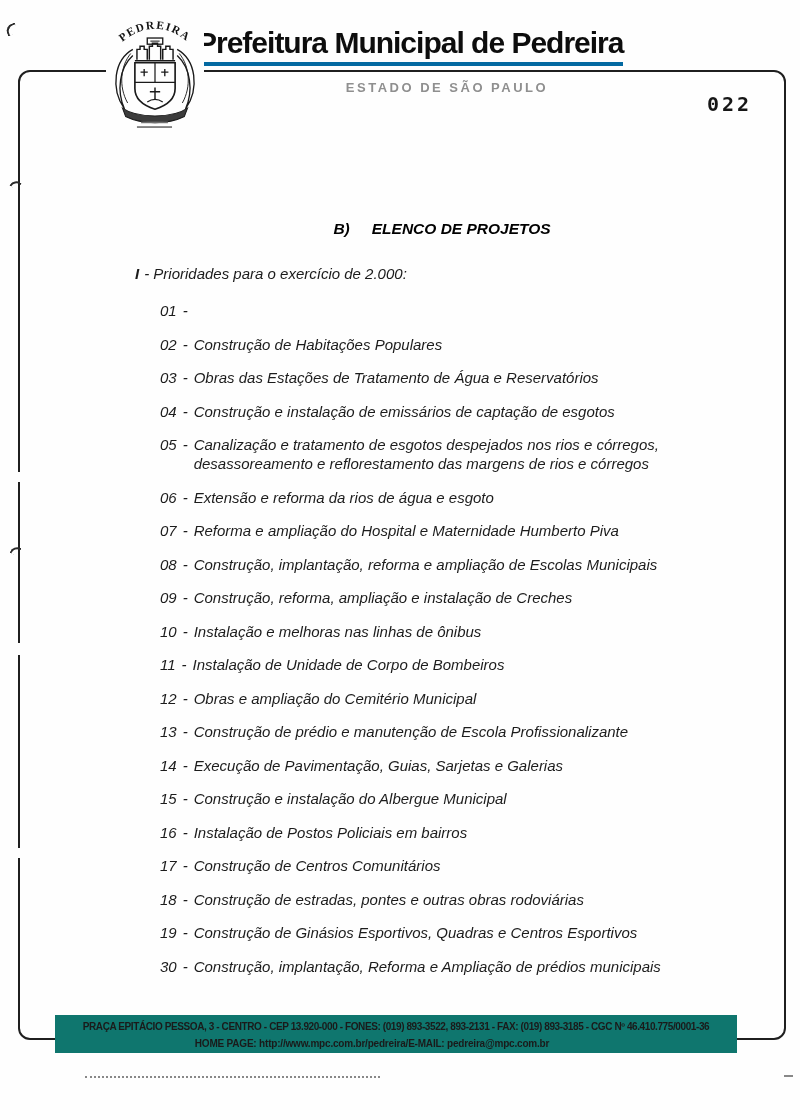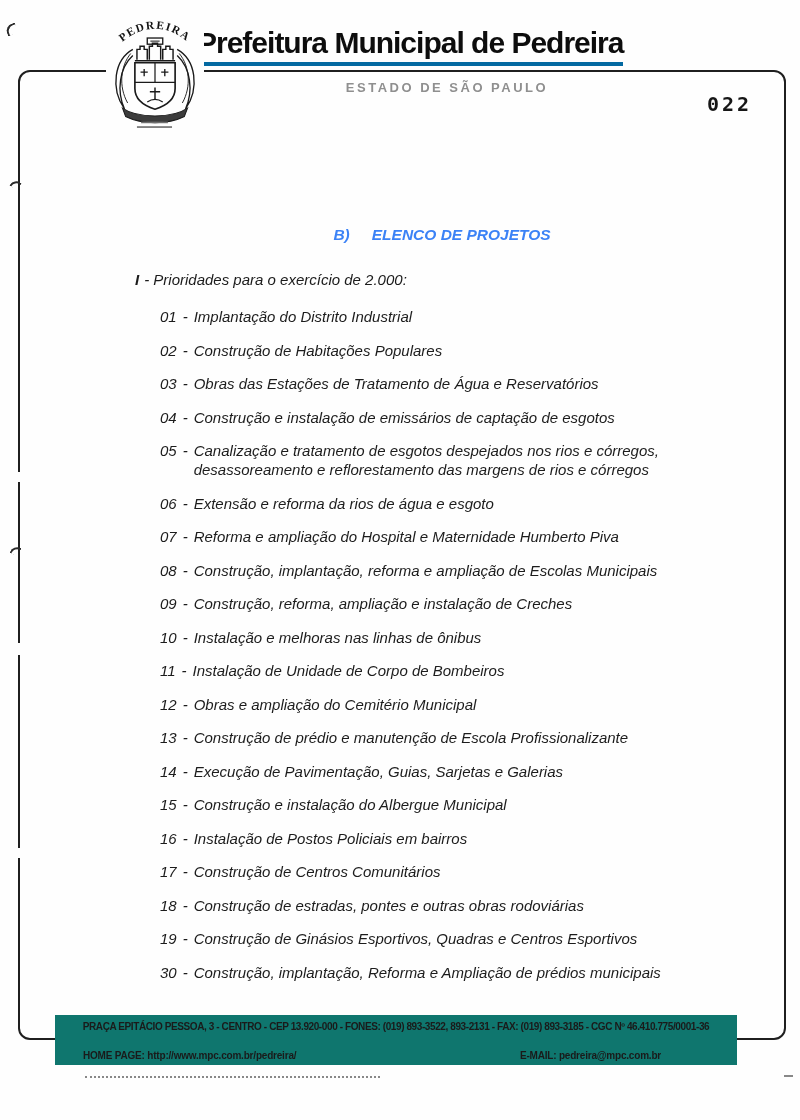--- a/index.html
+++ b/index.html
@@ -42,21 +42,21 @@
   }
   .page-number{
     position:absolute;left:707px;top:92px;z-index:2;
     font-family:"DejaVu Sans Mono",monospace;font-size:20px;font-weight:600;
     letter-spacing:3px;color:#161616;
   }
   
   .content{position:absolute;left:133px;top:212px;width:618px;z-index:2;}
   .section-heading{
     text-align:center;font-size:15.5px;font-weight:700;font-style:italic;
-    margin:14px 0 27px 0;color:#3b82f6;white-space:nowrap;
+    margin:8px 0 27px 0;color:#000000;white-space:nowrap;
   }
   .section-label{margin-right:22px;}
   .intro{font-size:15px;margin:0 0 19px 2px;font-style:italic;}
   .intro .roman{font-weight:700;}
   .intro .rest{margin-left:5px;}
   .project-list{list-style:none;margin:0;padding:0 0 0 27px;font-style:italic;}
   .project-list li{
     display:flex;align-items:flex-start;font-size:15px;line-height:19px;
     margin-bottom:14.5px;color:#1c1c1c;
   }
@@ -66,21 +66,21 @@
   
   .footer{
     position:absolute;left:55px;top:1015px;width:682px;background:#0f766e;
     z-index:2;padding:6px 0 4px 0;
     font-weight:700;color:#1a1a1a;
   }
   .footer-line1{
     font-size:10px;letter-spacing:-0.4px;white-space:nowrap;text-align:center;
   }
   .footer-line2{
-    display:flex;justify-content:space-between;margin-top:18px;
+    display:flex;justify-content:center;margin-top:6px;
     font-size:10px;letter-spacing:-0.2px;
   }
   .footer-line2 .home{margin-left:28px;white-space:nowrap;}
   .footer-line2 .email{margin-right:76px;white-space:nowrap;}
 </style>
 </head>
 <body>
 
 <div class="page">
 
@@ -143,21 +143,20 @@
     <h2 class="section-heading">
       <span class="section-label">B)</span><span>ELENCO DE PROJETOS</span>
     </h2>
     <p class="intro">
       <span class="roman">I</span><span class="rest">- Prioridades para o exercício de 2.000:</span>
     </p>
     <ol class="project-list">
   <li>
     <span class="num">01</span>
     <span class="dash">-</span>
-    <span class="txt">Implantação do Distrito Industrial</span>
   </li>
 
   <li>
     <span class="num">02</span>
     <span class="dash">-</span>
     <span class="txt">Construção de Habitações Populares</span>
   </li>
 
   <li>
     <span class="num">03</span>

